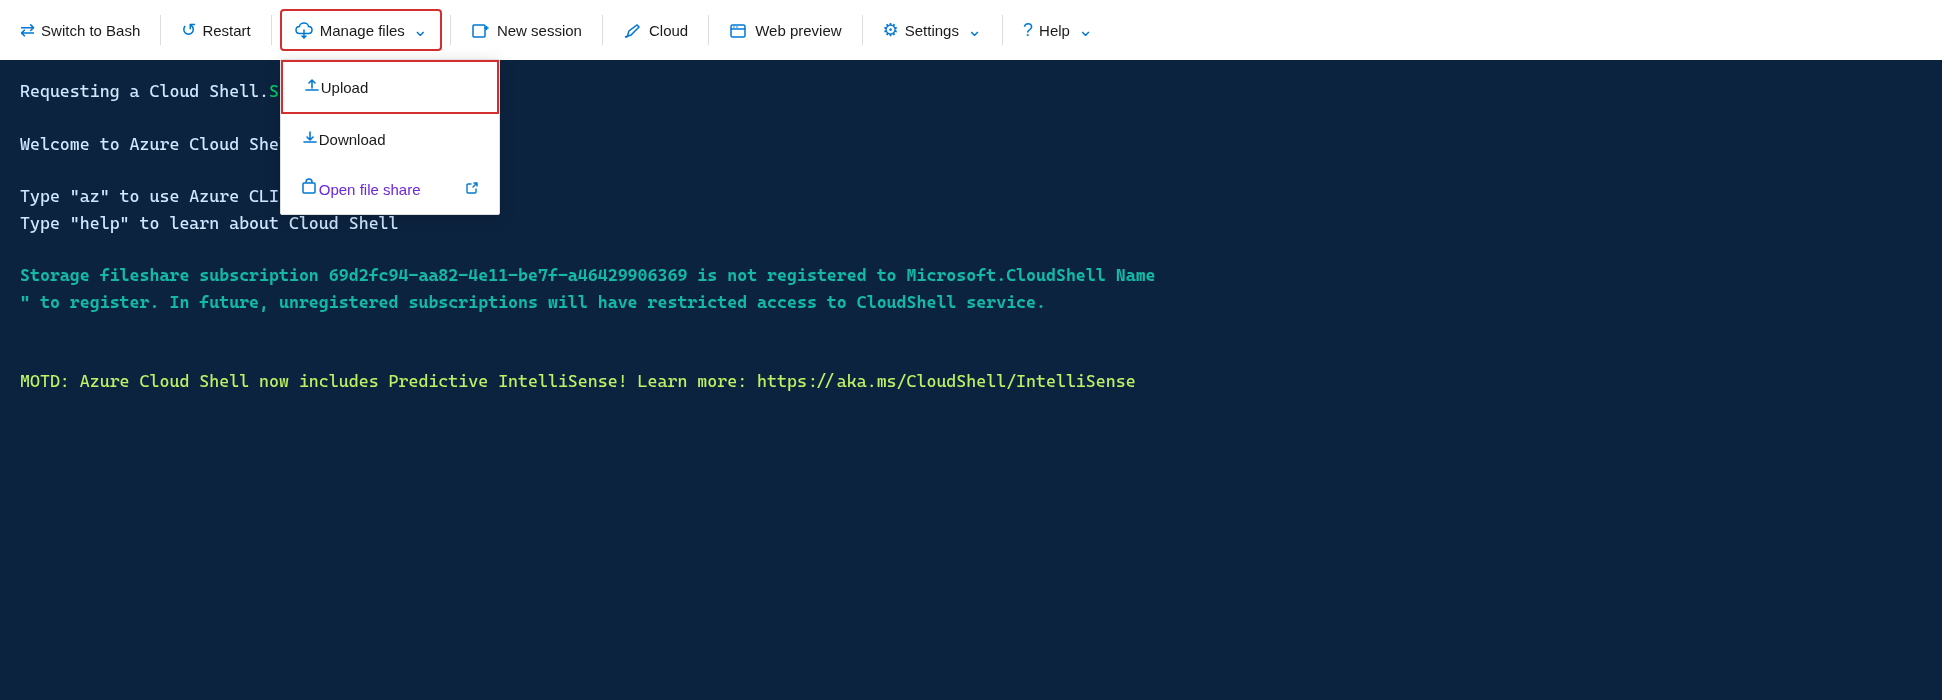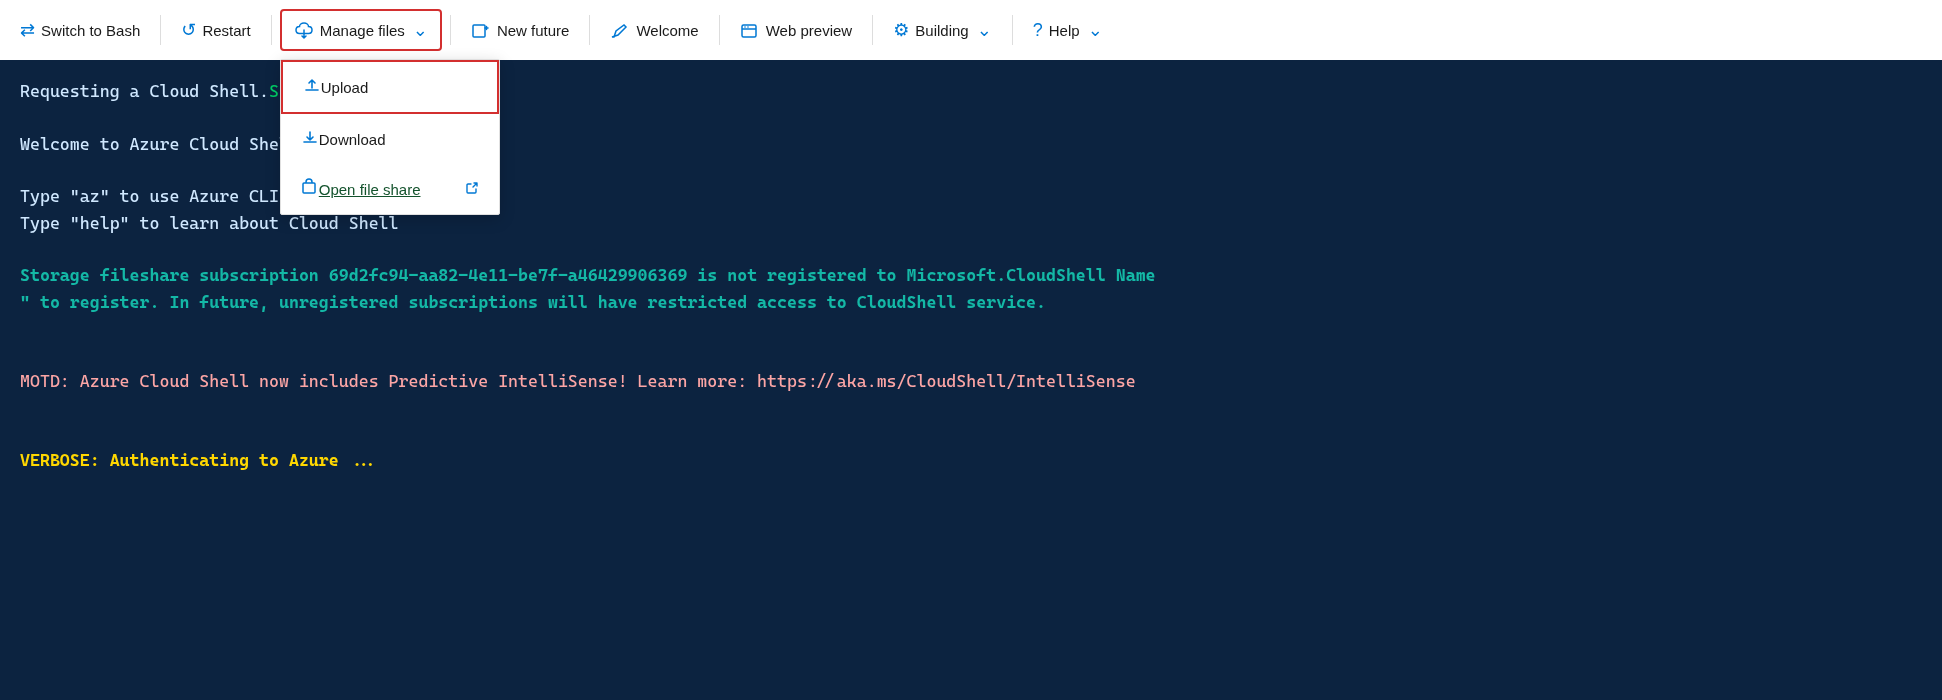--- a/index.html
+++ b/index.html
@@ -82,22 +82,21 @@
       text-align: left;
     }
     .dropdown-item.upload-item {
       border: 2px solid #d32f2f;
     }
     .dropdown-item .item-icon {
       color: #0078d4;
       font-size: 16px;
     }
     .dropdown-item.open-share {
-      color: #14532d;
-      text-decoration: underline;
+      color: #6d28d9;
     }
     .dropdown-item.open-share .ext-icon {
       margin-left: auto;
       color: #0078d4;
       font-size: 14px;
     }
 
     
     #terminal {
       background: #0c2340;
@@ -107,21 +106,21 @@
       padding: 18px 20px;
       height: calc(700px - 60px);
       overflow: hidden;
       line-height: 1.55;
     }
 
     .line-normal { color: #d0e8ff; }
     .line-yellow { color: #14b8a6; font-weight: bold; }
     .inline-green { color: #00cc66; }
     .line-verbose { color: #ffd700; font-weight: bold; }
-    .line-motd { color: #fca5a5; }
+    .line-motd { color: #bef264; }
 
     .chevron {
       display: inline-block;
       font-size: 12px;
       margin-left: 2px;
     }
   </style>
 </head>
 <body>
 
@@ -195,53 +194,53 @@
 
   <div class="separator"></div>
 
   <button class="toolbar-btn">
     <span class="btn-icon">
       <svg width="20" height="20" viewBox="0 0 20 20" fill="none" xmlns="http://www.w3.org/2000/svg" style="display:inline-block;vertical-align:middle;">
         <rect x="2" y="4" width="12" height="12" rx="1" stroke="#0078d4" stroke-width="1.5"></rect>
         <path d="M14 7h3M15.5 5.5v3" stroke="#0078d4" stroke-width="1.5" stroke-linecap="round"></path>
       </svg>
     </span>
-    <span>New future</span>
+    <span>New session</span>
   </button>
 
   <div class="separator"></div>
 
   <button class="toolbar-btn">
     <span class="btn-icon">
       <svg width="20" height="20" viewBox="0 0 20 20" fill="none" xmlns="http://www.w3.org/2000/svg" style="display:inline-block;vertical-align:middle;">
         <path d="M4 16l2-6L14 4l2 2-8 8-6 2z" stroke="#0078d4" stroke-width="1.5" fill="none"></path>
       </svg>
     </span>
-    <span>Welcome</span>
+    <span>Cloud</span>
   </button>
 
   <div class="separator"></div>
 
   <button class="toolbar-btn">
     <span class="btn-icon">
       <svg width="20" height="20" viewBox="0 0 20 20" fill="none" xmlns="http://www.w3.org/2000/svg" style="display:inline-block;vertical-align:middle;">
         <rect x="2" y="4" width="14" height="12" rx="1.5" stroke="#0078d4" stroke-width="1.5"></rect>
         <path d="M2 8h14" stroke="#0078d4" stroke-width="1.5"></path>
         <circle cx="5" cy="6" r="0.8" fill="#0078d4"></circle>
         <circle cx="8" cy="6" r="0.8" fill="#0078d4"></circle>
       </svg>
     </span>
     <span>Web preview</span>
   </button>
 
   <div class="separator"></div>
 
   <button class="toolbar-btn">
     <span class="btn-icon">⚙</span>
-    <span>Building</span>
+    <span>Settings</span>
     <span class="chevron btn-icon">⌄</span>
   </button>
 
   <div class="separator"></div>
 
   <button class="toolbar-btn">
     <span class="btn-icon">?</span>
     <span>Help</span>
     <span class="chevron btn-icon">⌄</span>
   </button>
@@ -258,14 +257,13 @@
   <div class="line-normal">Type "az" to use Azure CLI</div>
   <div class="line-normal">Type "help" to learn about Cloud Shell</div>
   <div class="line-normal">&nbsp;</div>
   <div class="line-yellow">Storage fileshare subscription 69d2fc94-aa82-4e11-be7f-a46429906369 is not registered to Microsoft.CloudShell Name</div>
   <div class="line-yellow">" to register. In future, unregistered subscriptions will have restricted access to CloudShell service.</div>
   <div class="line-normal">&nbsp;</div>
   <div class="line-normal">&nbsp;</div>
   <div class="line-motd">MOTD: Azure Cloud Shell now includes Predictive IntelliSense! Learn more: https://aka.ms/CloudShell/IntelliSense</div>
   <div class="line-normal">&nbsp;</div>
   <div class="line-normal">&nbsp;</div>
-  <div class="line-verbose">VERBOSE: Authenticating to Azure ...</div>
 </div>
 
 </body></html>

